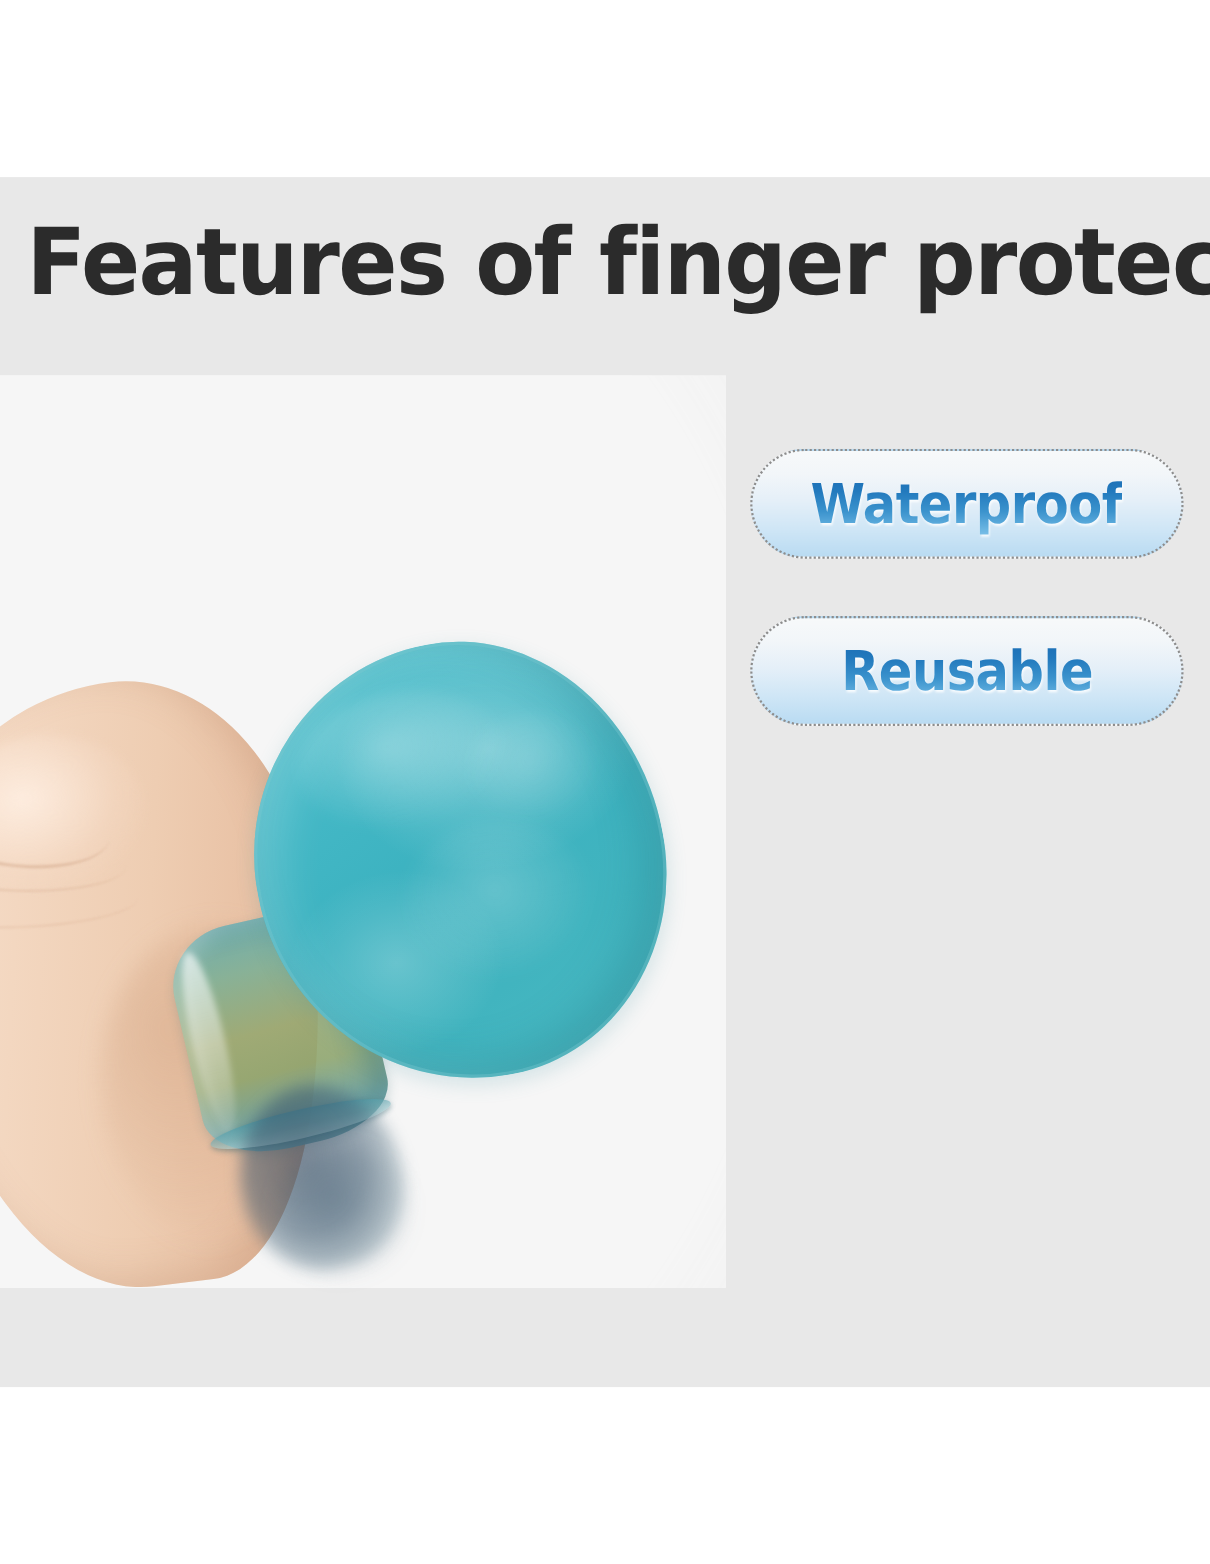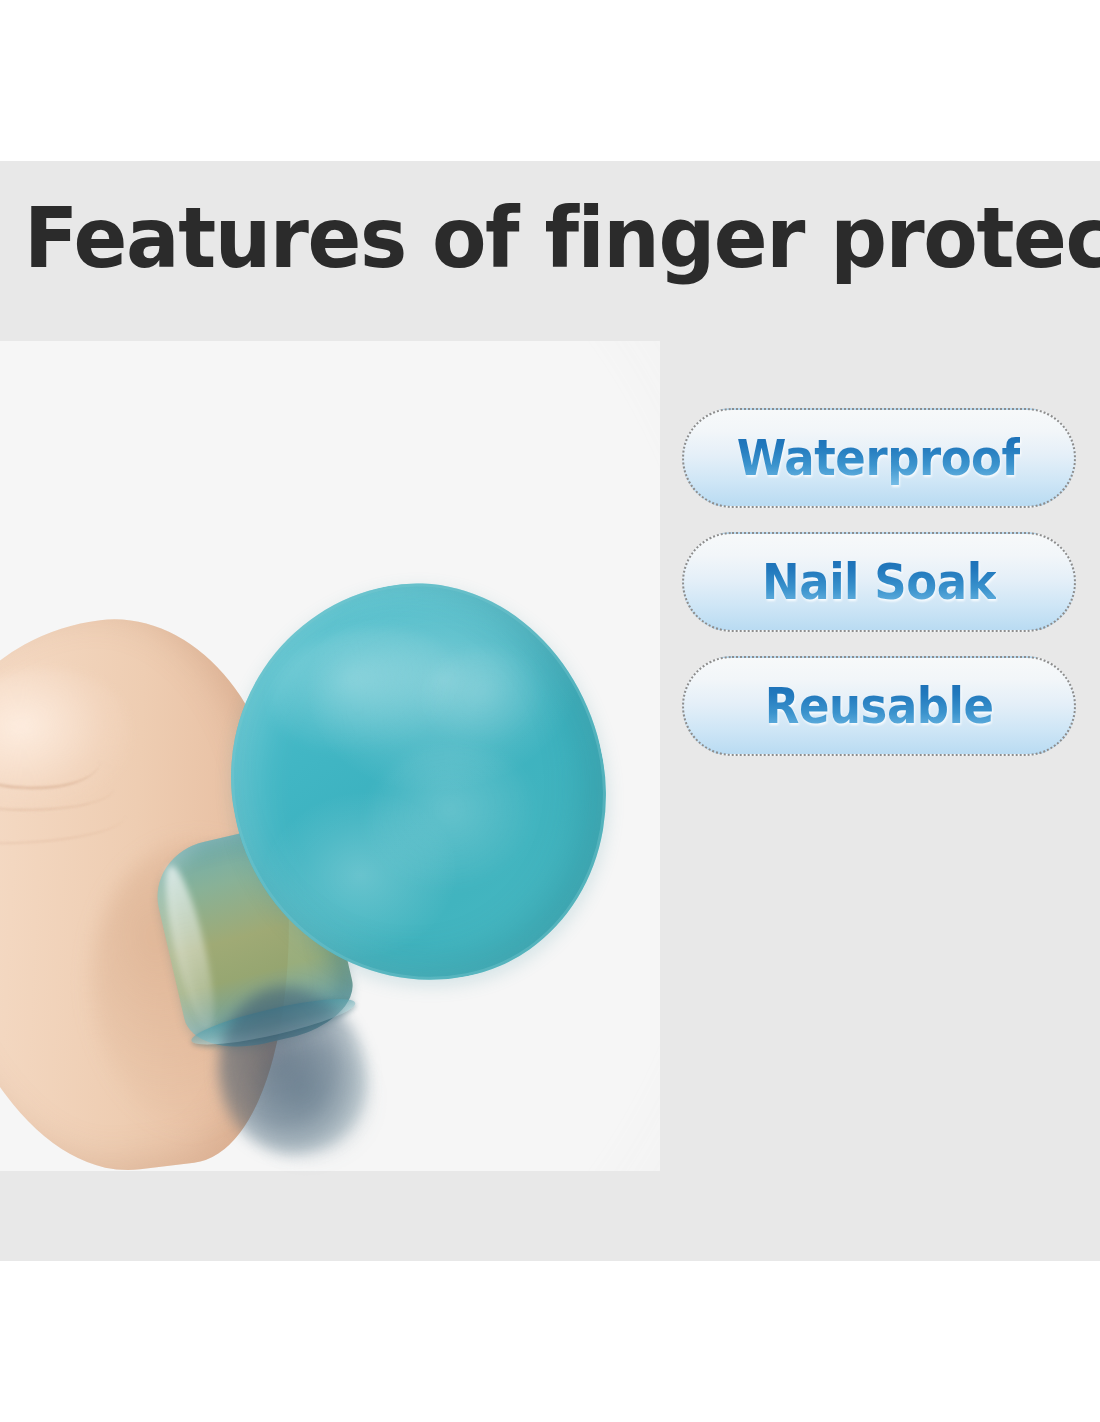--- a/index.html
+++ b/index.html
@@ -268,21 +268,21 @@
   .features {
     position: absolute;
     left: 682px;
     top: 247px;
     width: 394px;
   }
   .pill {
     position: relative;
     width: 394px;
     height: 100px;
-    margin-bottom: 24px;
+    margin-bottom: 52px;
     border-radius: 52px;
     border: 2px dotted #8d8d8d;
     box-sizing: border-box;
     background: linear-gradient(180deg,
       #f7f9fa   0%,
       #f2f6f9  22%,
       #e4eff8  48%,
       #cfe6f6  74%,
       #b9dbf2 100%);
     display: flex;
@@ -350,23 +350,20 @@
       <div class="nail-shadow n2"></div>
 
     </div>
 
     <div class="features">
 
       <div class="pill">
         <span class="pill-label">Waterproof</span>
       </div>
 
-      <div class="pill">
-        <span class="pill-label">Nail Soak</span>
-      </div>
 
 
 
       <div class="pill">
         <span class="pill-label">Reusable</span>
       </div>
 
     </div>
 
   </div>

